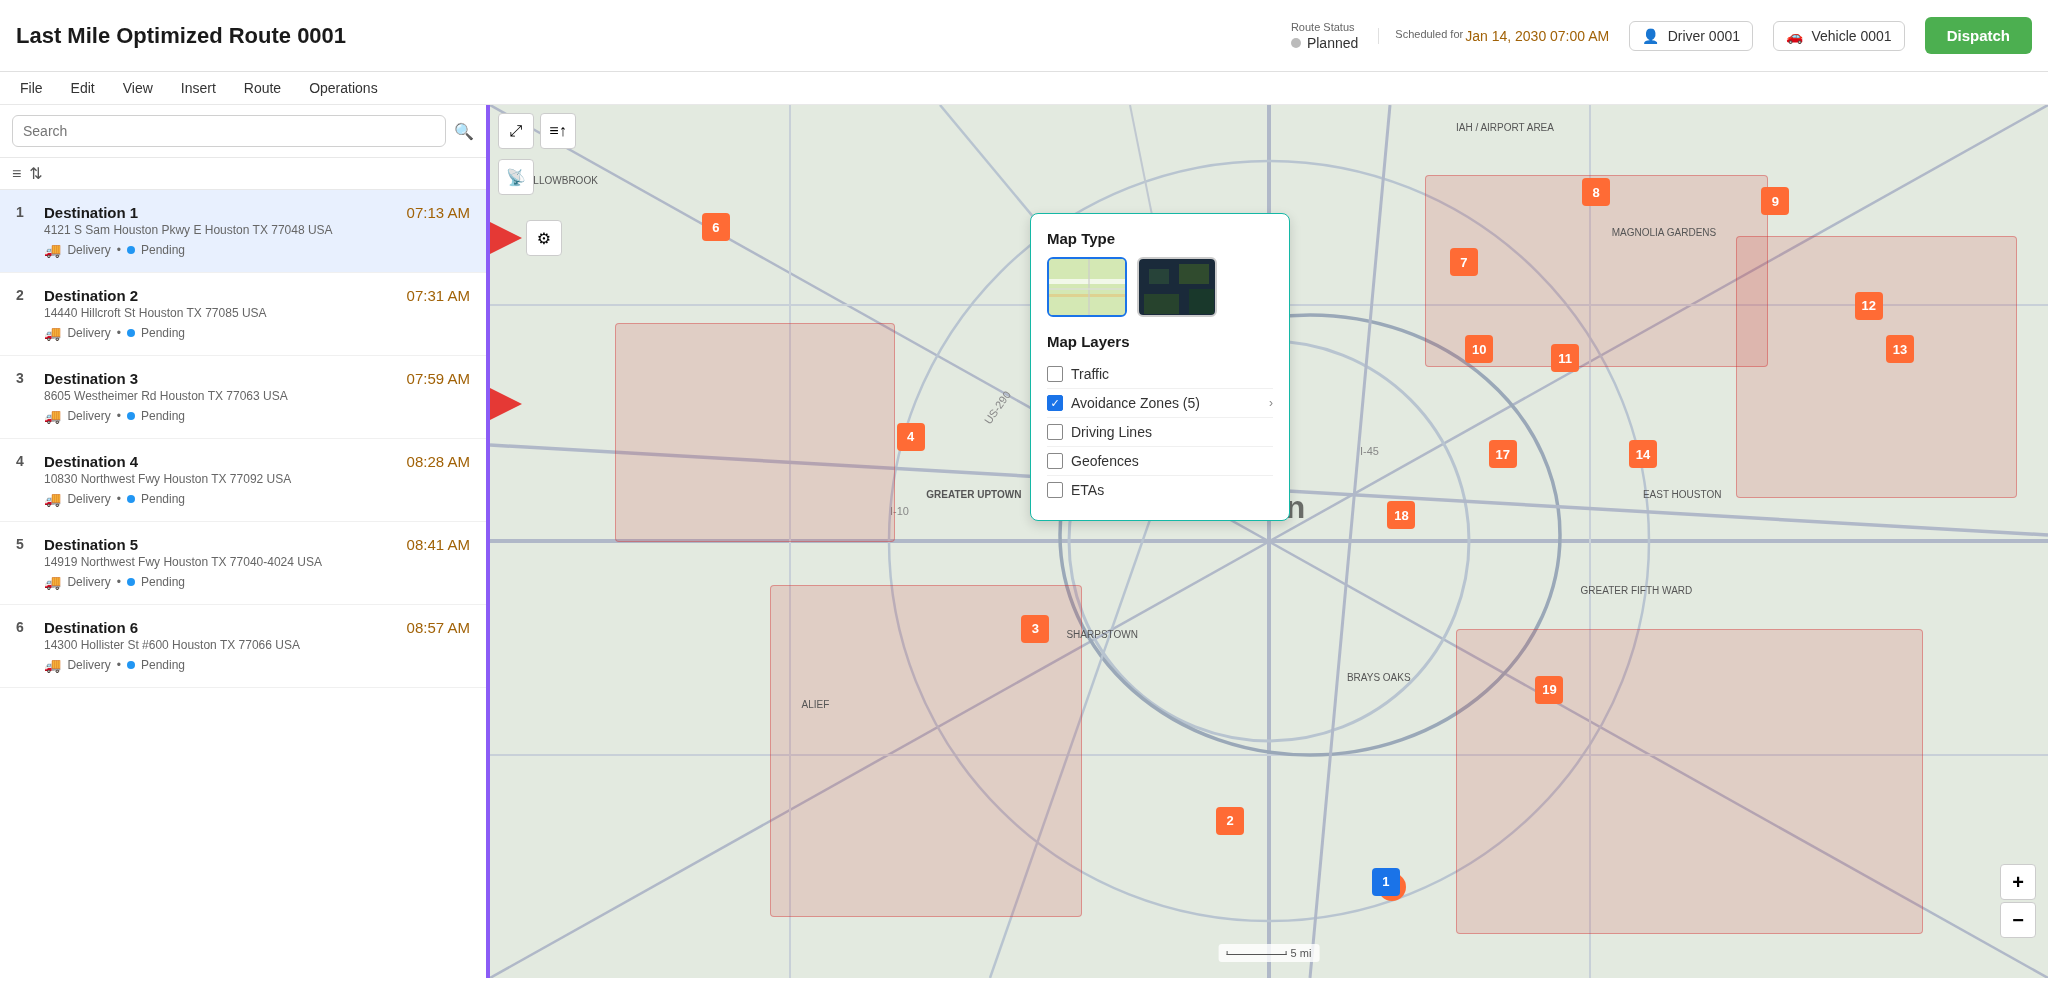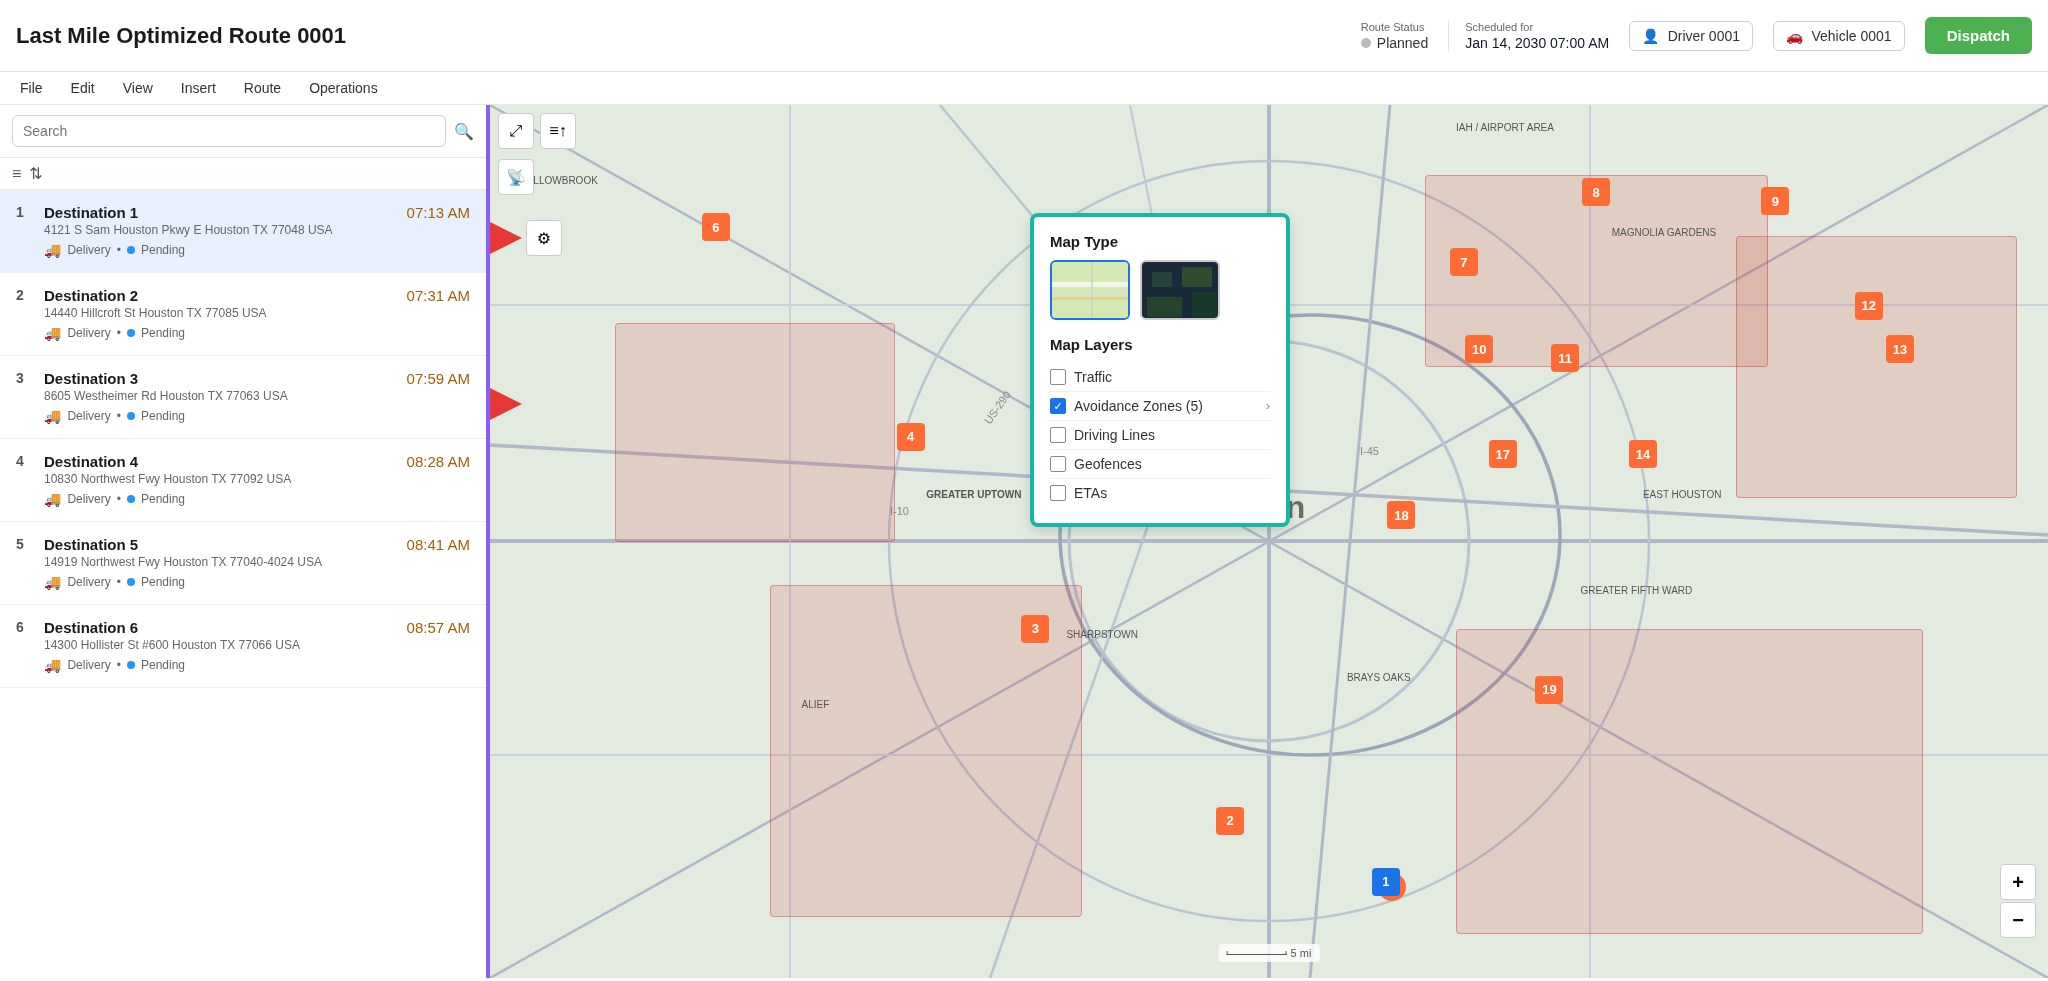--- a/index.html
+++ b/index.html
@@ -6,23 +6,23 @@
     body { font-family: -apple-system, BlinkMacSystemFont, 'Segoe UI', sans-serif; font-size: 13px; background: #fff; overflow: hidden; width: 2048px; height: 981px; }
 
     
     .header { display: flex; align-items: center; padding: 0 16px; height: 72px; border-bottom: 1px solid #e0e0e0; background: #fff; gap: 20px; }
     .header-title { font-size: 22px; font-weight: 700; color: #1a1a1a; flex: 0 0 auto; }
     .header-spacer { flex: 1; }
     .route-status { display: flex; flex-direction: column; align-items: flex-start; gap: 2px; }
     .route-status-label { font-size: 11px; color: #666; }
     .route-status-value { display: flex; align-items: center; gap: 6px; font-size: 14px; font-weight: 500; color: #333; }
     .status-dot { width: 10px; height: 10px; border-radius: 50%; background: #bbb; }
-    .scheduled-info { display: flex; flex-direction: column; gap: 2px; border-left: 1px solid #e0e0e0; padding-left: 16px; }
+    .scheduled-info { display: flex; flex-direction: row; gap: 2px; border-left: 1px solid #e0e0e0; padding-left: 16px; }
     .scheduled-label { font-size: 11px; color: #666; }
-    .scheduled-value { font-size: 14px; font-weight: 500; color: #0f172a; }
+    .scheduled-value { font-size: 14px; font-weight: 500; color: #a16207; }
     .driver-vehicle { display: flex; align-items: center; gap: 8px; font-size: 14px; color: #333; border: 1px solid #d0d0d0; border-radius: 6px; padding: 6px 12px; }
     .dispatch-btn { background: #4CAF50; color: #fff; border: none; border-radius: 6px; padding: 10px 22px; font-size: 15px; font-weight: 600; cursor: pointer; }
 
     
     .menu-bar { display: flex; align-items: center; gap: 20px; padding: 6px 16px; border-bottom: 1px solid #e8e8e8; background: #fff; }
     .menu-item { font-size: 14px; color: #333; cursor: pointer; padding: 2px 4px; }
 
     
     .main { display: flex; height: calc(981px - 72px - 36px); }
 
@@ -41,21 +41,21 @@
     .route-meta { display: flex; align-items: center; gap: 6px; margin-top: 5px; font-size: 12px; color: #666; }
     .route-type-icon { font-size: 14px; }
     .pending-dot { width: 8px; height: 8px; border-radius: 50%; background: #2196F3; display: inline-block; }
     .route-time { font-size: 15px; color: #a16207; white-space: nowrap; }
 
     
     .map-area { flex: 1; position: relative; overflow: hidden; background: #e8f0e0; }
     .map-control-btn { width: 36px; height: 36px; background: #fff; border: 1px solid #ccc; border-radius: 4px; display: flex; align-items: center; justify-content: center; cursor: pointer; font-size: 16px; }
 
     
-    .map-panel { position: absolute; top: 108px; left: 540px; background: #fff; border: 4px solid #14b8a6; border-radius: 8px; padding: 16px; width: 260px; z-index: 30; box-shadow: 0 4px 12px rgba(0,0,0,0.15); }
+    .map-panel { position: absolute; top: 108px; left: 540px; background: #fff; border: 1px solid #14b8a6; border-radius: 8px; padding: 16px; width: 260px; z-index: 30; box-shadow: 0 4px 12px rgba(0,0,0,0.15); }
     .panel-section-title { font-size: 15px; font-weight: 600; color: #1a1a1a; margin-bottom: 10px; }
     .map-type-options { display: flex; gap: 10px; margin-bottom: 16px; }
     .map-type-opt { width: 80px; height: 60px; border-radius: 6px; border: 2px solid #1a73e8; cursor: pointer; overflow: hidden; position: relative; }
     .map-type-opt.satellite { border: 2px solid #ccc; }
     .map-type-road { background: linear-gradient(135deg, #d4e8b4 0%, #c8e0a8 30%, #f5f5c0 50%, #d4e8b4 70%, #a8c890 100%); }
 
     
     .layers-section { margin-top: 0; }
     .layer-row { display: flex; align-items: center; gap: 8px; padding: 6px 0; border-bottom: 1px solid #f0f0f0; cursor: pointer; }
     .layer-row:last-child { border-bottom: none; }

